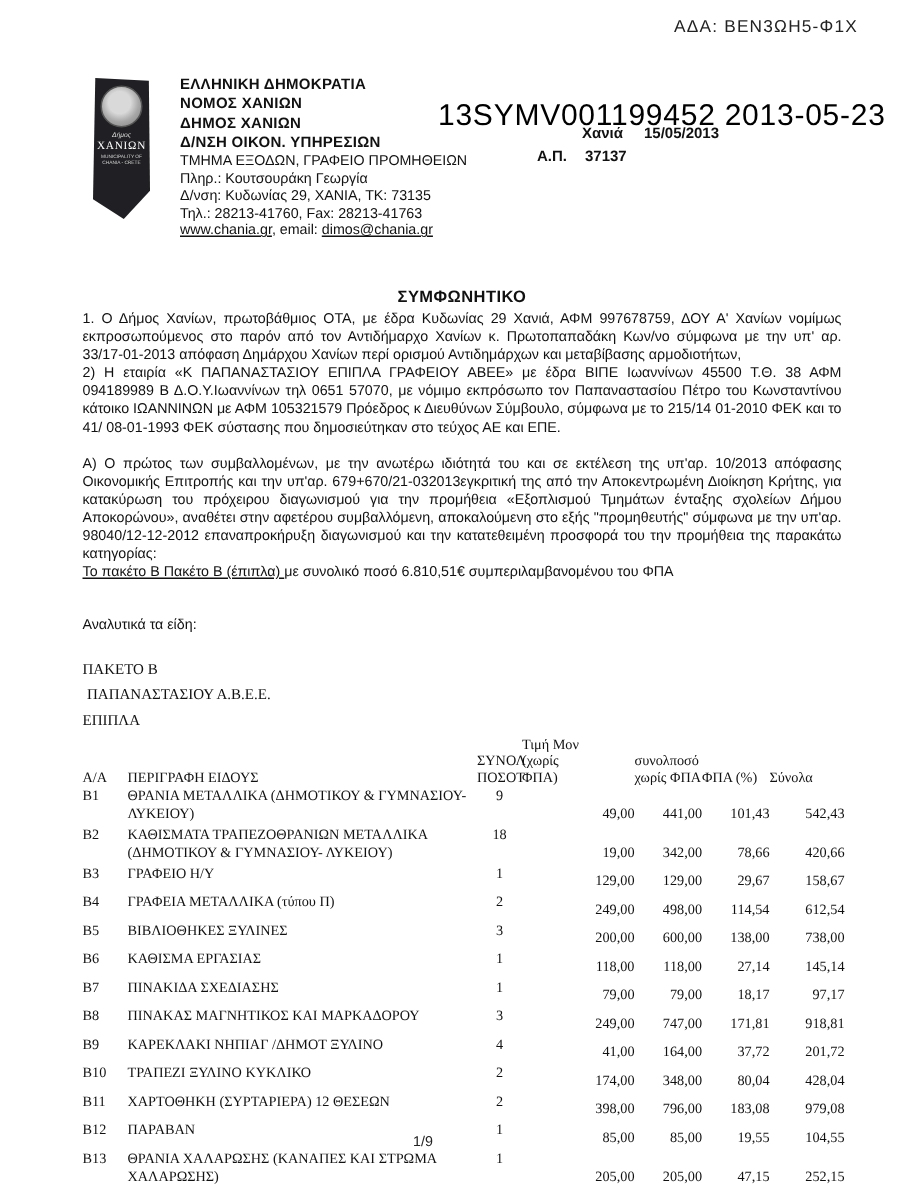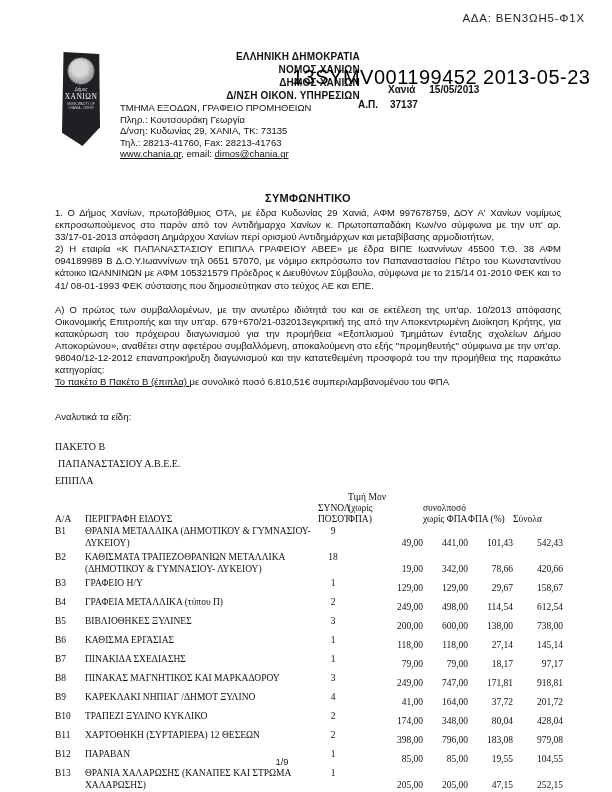--- a/index.html
+++ b/index.html
@@ -7,42 +7,42 @@
     position:relative;
     width:612px;height:792px;
     margin:0 auto;
     background:#ffffff;
     color:#111;
     font-family:"Liberation Sans", sans-serif;
     overflow:hidden;
   }
   
   .ada{
-    position:absolute;top:12px;right:27px;
+    position:absolute;top:12px;right:40px;
     font-size:11.5px;letter-spacing:0.8px;color:#222;
   }
   
   .logo{
     position:absolute;left:62px;top:52px;width:38px;height:94px;
     background:#202024;
     clip-path:polygon(4% 0,98% 2%,100% 80%,54% 100%,0 86%);
     text-align:center;
   }
   .logo-circle{
     width:26px;height:26px;border-radius:50%;
     margin:5px auto 2px auto;
     background:radial-gradient(circle at 45% 40%, #d9d9d9 0 35%, #a8a8a8 60%, #7c7c7c 100%);
     border:1px solid #555;
   }
   .logo-script{font-size:4.5px;color:#ddd;font-style:italic;line-height:5px;}
   .logo-name{font-size:7.5px;color:#fff;font-family:"Liberation Serif",serif;font-weight:normal;letter-spacing:0.5px;line-height:9px;}
   .logo-sub{font-size:3.2px;color:#cfcfcf;line-height:4px;padding:1px 2px 0 2px;}
   
   .org{position:absolute;left:120px;top:50px;width:240px;}
-  .org .b{font-weight:bold;font-size:10px;line-height:13px;letter-spacing:0.2px;text-align:right;}
+  .org .b{font-weight:bold;font-size:10px;line-height:13px;letter-spacing:0.2px;}
   .org .r{font-size:9.5px;line-height:11.6px;}
   .org .r:first-of-type{margin-top:2px;}
   .u{text-decoration:underline;}
   
   .watermark{
     position:absolute;left:292px;top:66px;width:300px;
     font-size:20px;color:#000000;letter-spacing:0.5px;
     white-space:nowrap;z-index:1;
   }
   .dateline{position:absolute;left:388px;top:84px;font-size:10px;font-weight:bold;z-index:2;}

